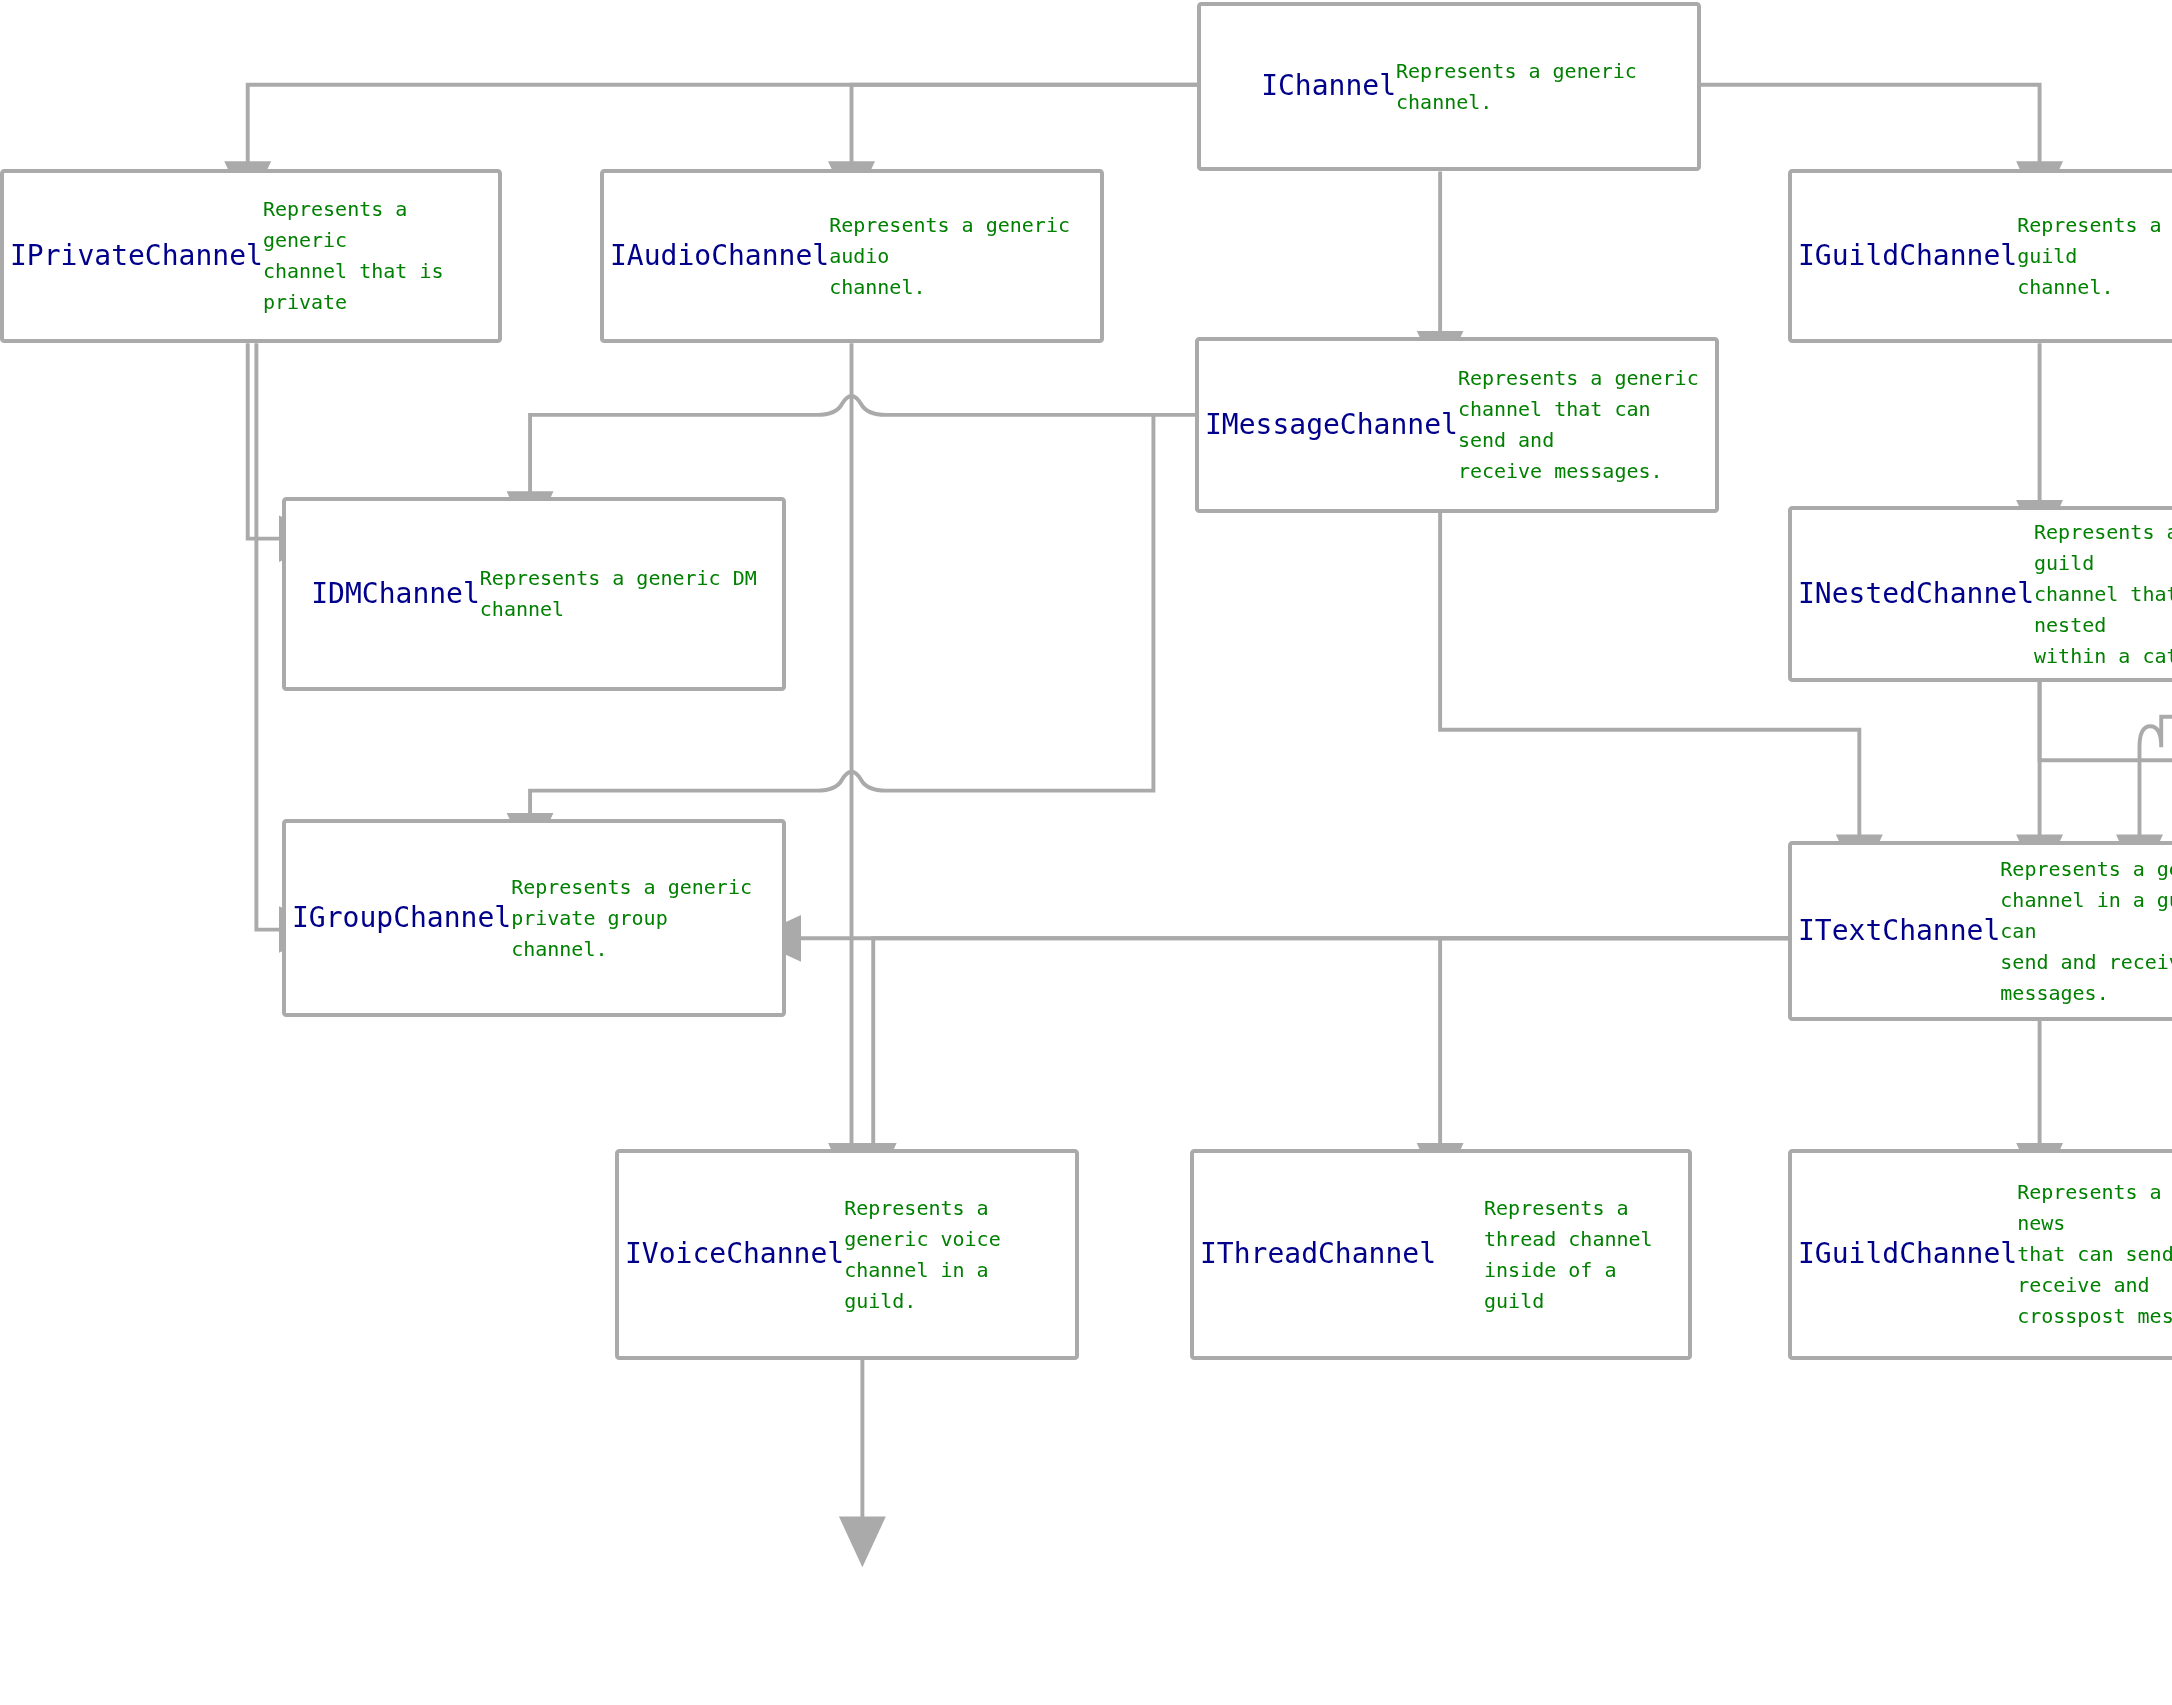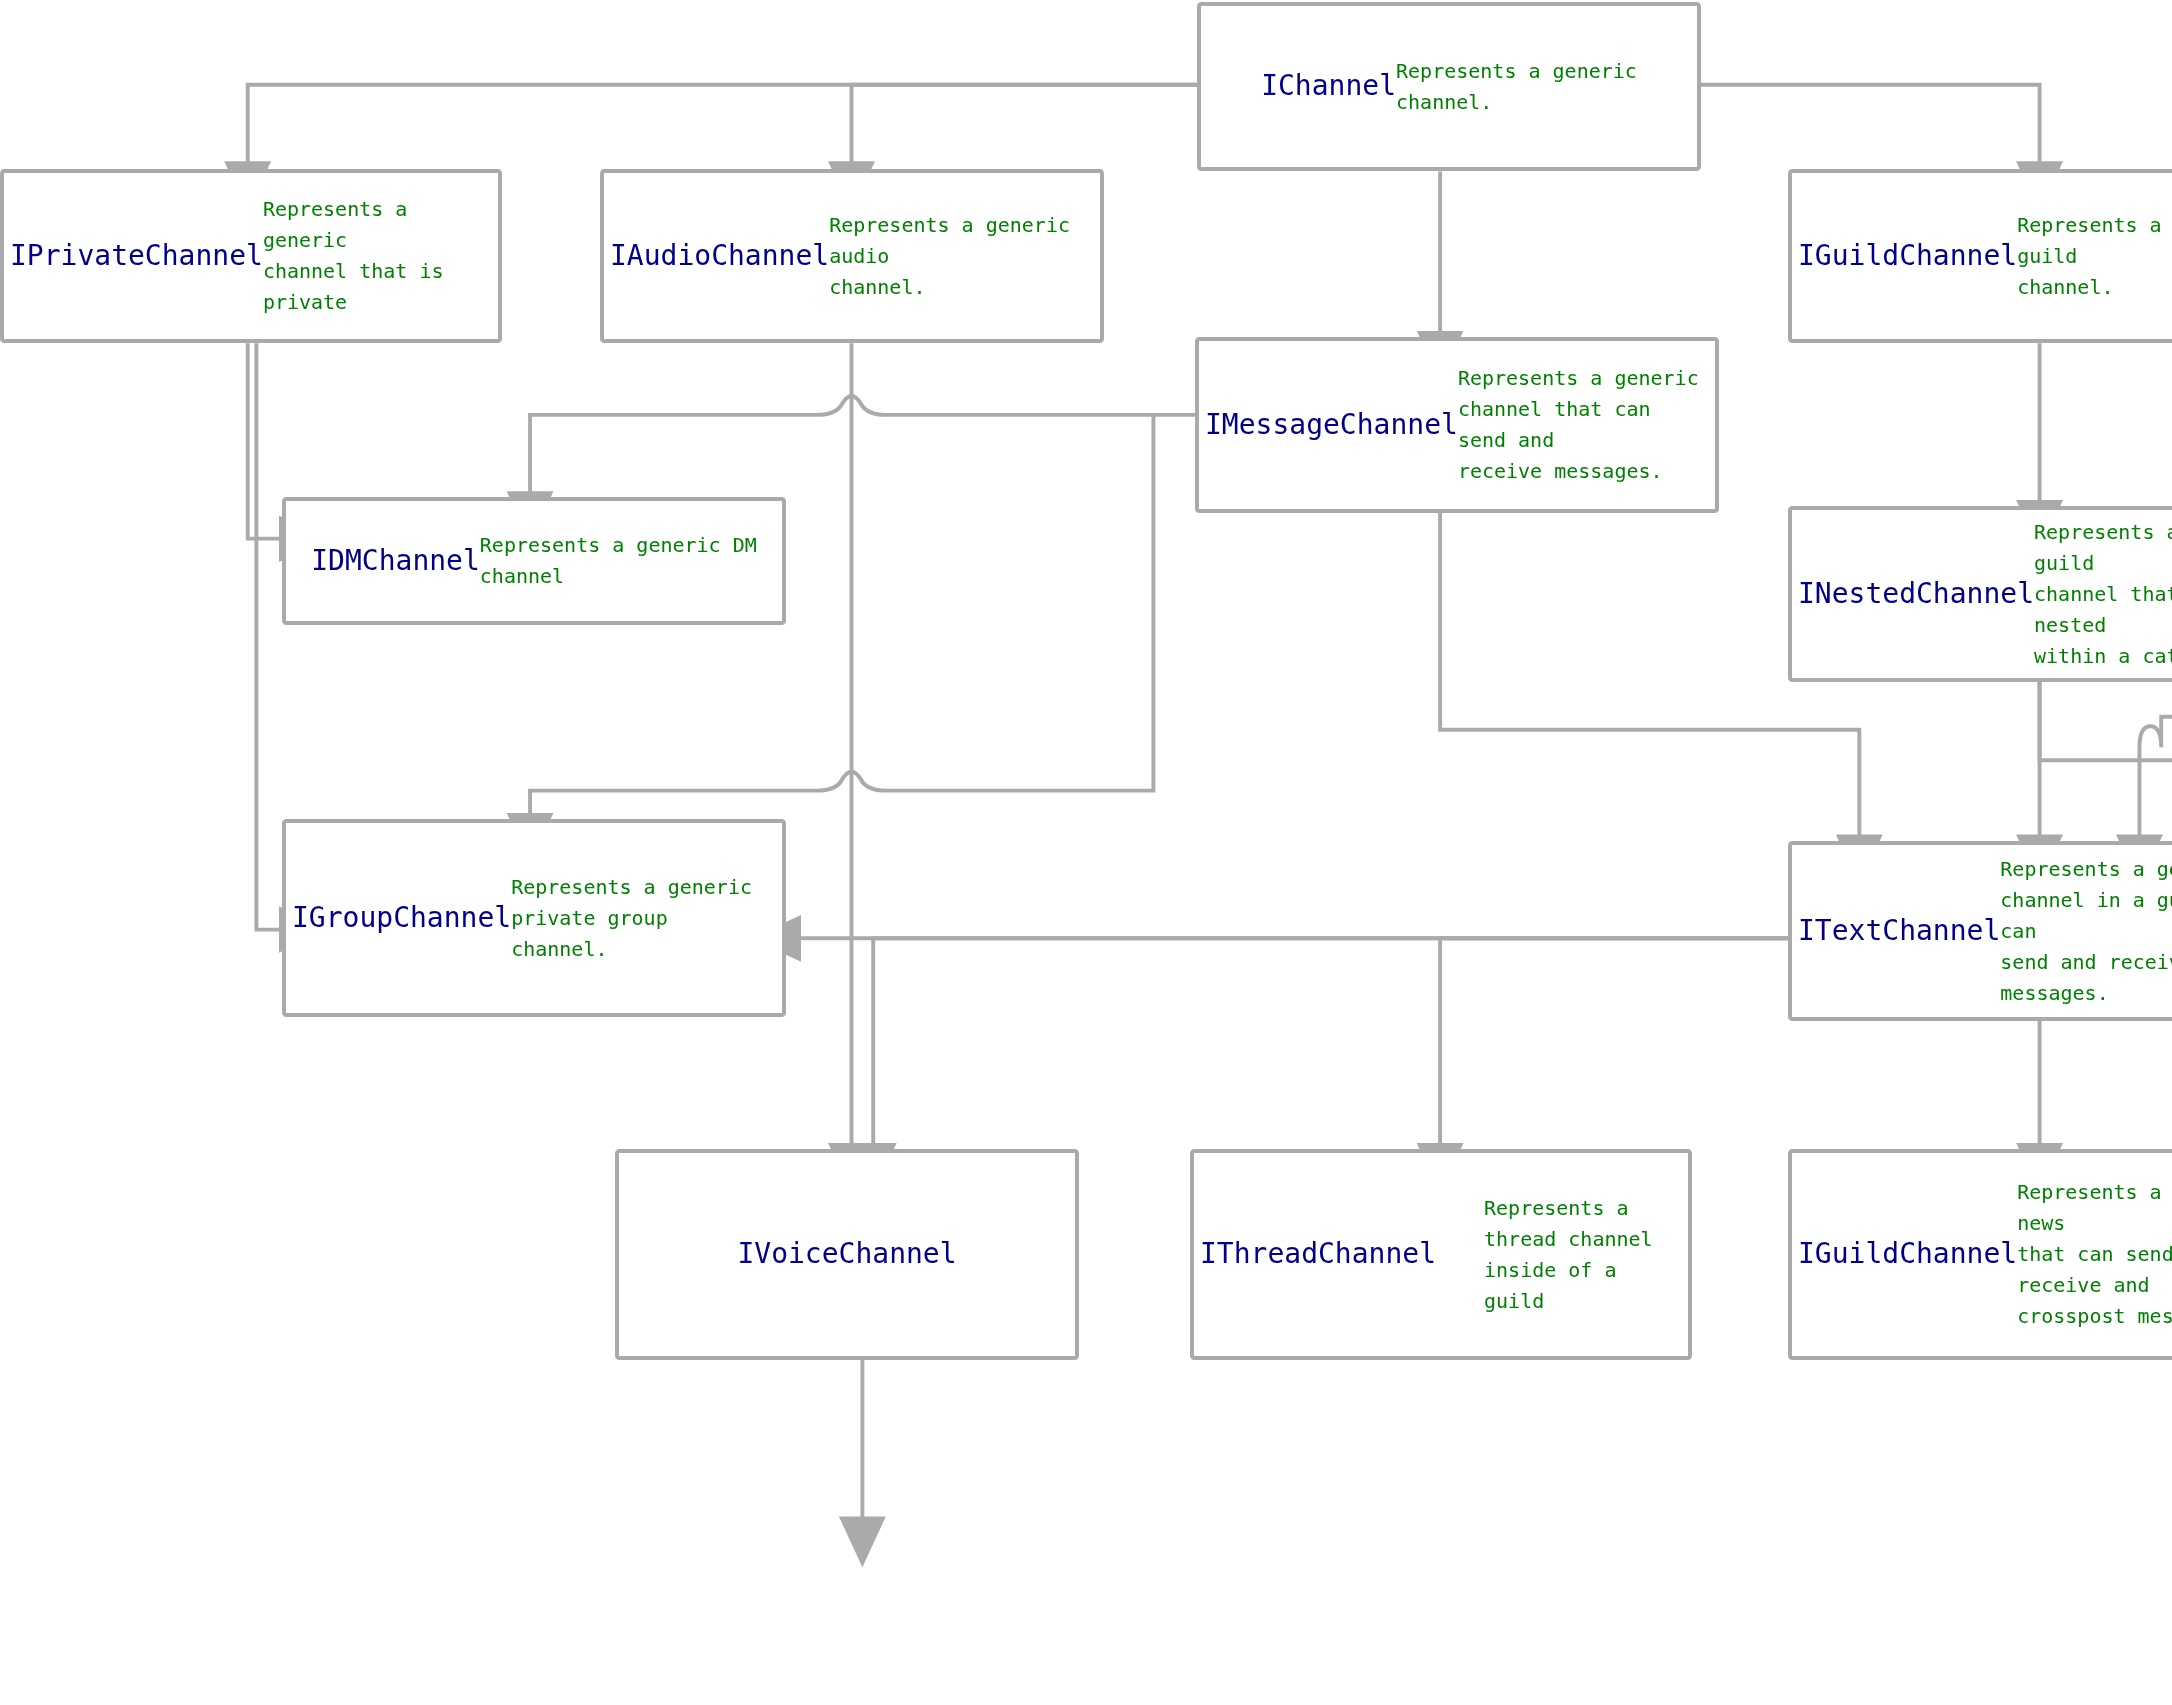--- a/index.html
+++ b/index.html
@@ -121,21 +121,21 @@
   <div class="node" style="left:1788px;top:169px;width:500px;height:174px;">
     <div class="title">IGuildChannel</div>
     <div class="desc">Represents a generic guild<br>channel.</div>
   </div>
 
   <div class="node" style="left:1195px;top:337px;width:524px;height:176px;">
     <div class="title">IMessageChannel</div>
     <div class="desc">Represents a generic<br>channel that can send and<br>receive messages.</div>
   </div>
 
-  <div class="node" style="left:282px;top:497px;width:504px;height:128px;">
+  <div class="node" style="left:282px;top:497px;width:504px;height:194px;">
     <div class="title">IDMChannel</div>
     <div class="desc">Represents a generic DM<br>channel</div>
   </div>
 
   <div class="node" style="left:1788px;top:506px;width:502px;height:176px;">
     <div class="title">INestedChannel</div>
     <div class="desc">Represents a type of guild<br>channel that can be nested<br>within a category.</div>
   </div>
 
   <div class="node" style="left:282px;top:819px;width:504px;height:198px;">
@@ -143,20 +143,21 @@
     <div class="desc">Represents a generic<br>private group channel.</div>
   </div>
 
   <div class="node" style="left:1788px;top:841px;width:502px;height:180px;">
     <div class="title">ITextChannel</div>
     <div class="desc">Represents a generic<br>channel in a guild that can<br>send and receive messages.</div>
   </div>
 
   <div class="node" style="left:615px;top:1149px;width:464px;height:211px;">
     <div class="title">IVoiceChannel</div>
+    <div class="desc">Represents a generic voice<br>channel in a guild.</div>
   </div>
 
   <div class="node" style="left:1190px;top:1149px;width:502px;height:211px;gap:48px;">
     <div class="title">IThreadChannel</div>
     <div class="desc">Represents a thread channel<br>inside of a guild</div>
   </div>
 
   <div class="node" style="left:1788px;top:1149px;width:502px;height:211px;">
     <div class="title">IGuildChannel</div>
     <div class="desc">Represents a generic news<br>that can send, receive and<br>crosspost messages.</div>

